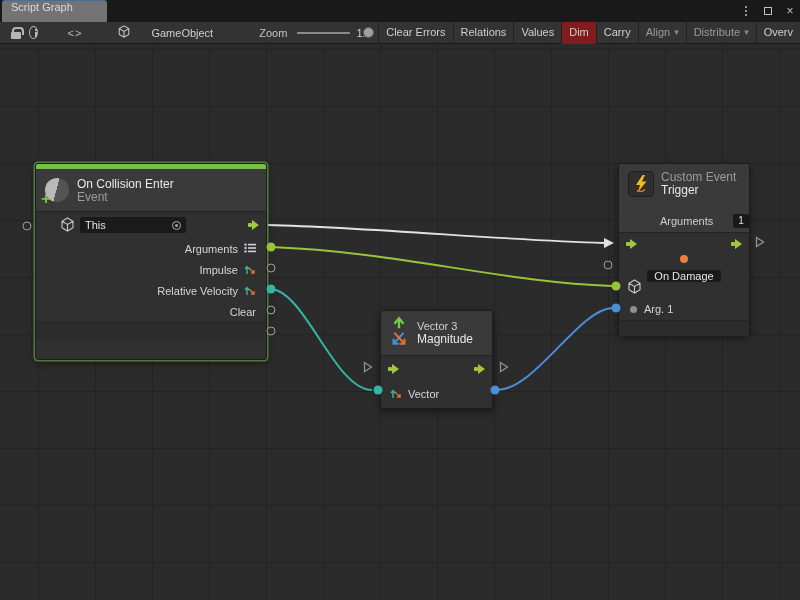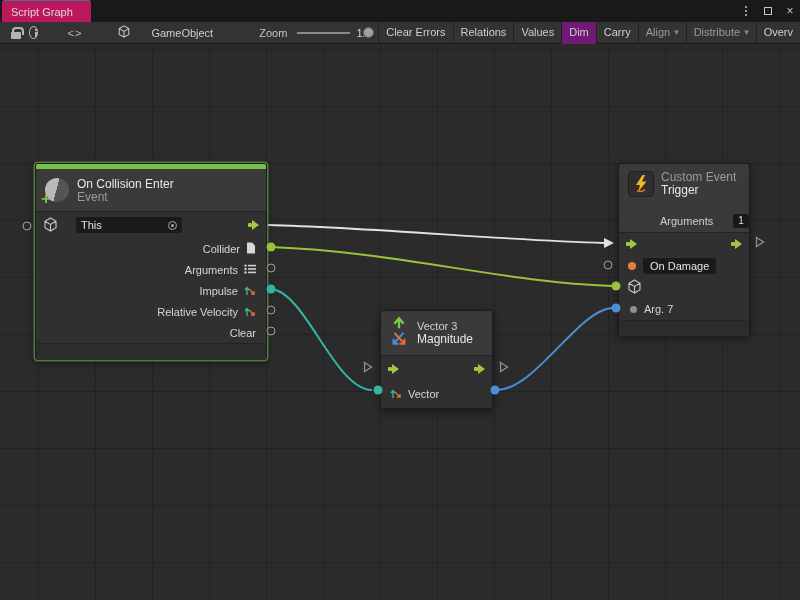--- a/index.html
+++ b/index.html
@@ -1,23 +1,23 @@
 <!DOCTYPE html>
 <html><head>
 <meta charset="utf-8">
 <style>
   * { margin:0; padding:0; box-sizing:border-box; }
   body { font-family:"Liberation Sans", sans-serif; background:#111; }
   .app { position:relative; width:800px; height:600px; overflow:hidden; background:#191919; }
 
   
   .tabbar { position:relative; height:22px; background:#191919; }
-  .tab { position:absolute; left:2px; top:0; height:22px; padding:0 18px 0 9px;
-         background:#be185d; border-top:1px solid #4a6f94; border-radius:3px 3px 0 0;
-         display:flex; align-items:center; }
+  .tab { position:absolute; left:2px; top:0; height:22px; padding:0 34px 0 9px;
+         background:#737373; border-top:1px solid #4a6f94; border-radius:3px 3px 0 0;
+         display:flex; align-items:flex-start; }
   .tab-label { font-size:11px; color:#dcdcdc; }
   .winctrls { position:absolute; right:4px; top:0; height:22px; display:flex; align-items:center; gap:10px; }
   .wbtn { color:#c2c2c2; font-size:12px; line-height:1; cursor:default; display:flex; align-items:center; justify-content:center; width:12px; height:14px; }
   .kebab { flex-direction:column; gap:2px; }
   .kebab i { width:2px; height:2px; border-radius:50%; background:#c2c2c2; }
   .sq { width:8px; height:8px; border:1px solid #c2c2c2; display:inline-block; }
 
   
   .toolbar { position:relative; display:flex; align-items:center; height:22px;
              background:#333333; border-bottom:1px solid #191919; font-size:11px; color:#c8c8c8; }
@@ -32,21 +32,21 @@
   .code { margin-left:30px; font-size:11px; letter-spacing:1px; color:#bdbdbd; }
   .go { margin-left:36px; display:inline-flex; align-items:center; gap:21px; color:#cfcfcf; }
   .zlabel { margin-left:46px; color:#c4c4c4; }
   .slider { margin-left:10px; position:relative; width:84px; height:14px; }
   .slider .track { position:absolute; left:0; right:0; top:6px; height:2px; background:#8a8a8a; }
   .slider .knob { position:absolute; left:66px; top:1px; width:11px; height:11px; border-radius:50%;
                   background:#a0a0a0; border:1px solid #5a5a5a; }
   .zval { margin-left:7px; margin-right:10px; color:#cfcfcf; }
   .tbtn { height:22px; line-height:21px; padding:0 7px; border-left:1px solid #222222;
           color:#cfcfcf; white-space:nowrap; cursor:default; flex-shrink:0; }
-  .tbtn.pressed { background:#701a75; }
+  .tbtn.pressed { background:#7f1d1d; }
   .tbtn.drop { color:#9b9b9b; display:inline-flex; align-items:center; gap:4px; }
   .dar { font-size:9px; color:#8a8a8a; }
 
   
   .canvas { position:relative; width:800px; height:556px; background-color:#2b2b2b;
     background-image: linear-gradient(to right, #232323 1px, transparent 1px),
                       linear-gradient(to bottom, #232323 1px, transparent 1px);
     background-size: 57px 57px, 57px 57px;
     background-position: 38px 5px, 38px 5px; overflow:hidden; }
   .wires { position:absolute; left:0; top:0; z-index:1; pointer-events:none; }
@@ -70,21 +70,21 @@
            color:#e4e4e4; font-size:11px; }
 
   
   .oce { left:35px; top:119px; width:232px; height:197px;
          box-shadow:0 0 0 1.5px rgba(120,195,88,.55), 0 3px 8px rgba(0,0,0,.45); }
   .estrip { height:5px; background:#79bf4b; border-radius:2px 2px 0 0; }
   .oce .nhead { height:42px; }
   .oceicon { width:24px; height:24px; border-radius:50%; position:relative;
              background:linear-gradient(105deg,#b9b9b9 48%, #545454 48%); flex-shrink:0; }
   .oceicon .plus { position:absolute; left:-4px; bottom:-5px; color:#7dc242; font-size:17px; font-weight:bold; line-height:1; }
-  .thisrow { height:26px; gap:19px; padding:0 7px 0 8px; }
+  .thisrow { height:26px; gap:6px; padding:0 7px 0 8px;margin-left:17px; }
   .thisfield { width:106px; height:16px; padding:0 5px; justify-content:space-between; }
   .picker { width:9px; height:9px; border:1px solid #a8a8a8; border-radius:50%; position:relative; flex-shrink:0; }
   .picker::after { content:""; position:absolute; left:2px; top:2px; width:3px; height:3px; border-radius:50%; background:#a8a8a8; }
   .orow { height:21px; justify-content:flex-end; gap:6px; padding-right:10px; }
   .oce .nfoot { height:16px; }
 
   
   .fa { display:inline-flex; align-items:center; }
   .fbar { width:4px; height:4px; background:#a0c93f; border-radius:1px; }
   .ftri { width:0; height:0; border:5px solid transparent; border-left:7px solid #a0c93f; border-right:none; }
@@ -100,21 +100,21 @@
   
   .cev { left:618px; top:119px; width:132px; height:172px; }
   .chead { height:46px; align-items:flex-start; padding-top:7px; gap:7px; }
   .boltwrap { width:26px; height:26px; background:#2e2e2e; border:1px solid #1f1f1f; border-radius:4px;
               display:flex; align-items:center; justify-content:center; flex-shrink:0; }
   .args { height:22px; background:#3a3a3a; display:flex; align-items:center; gap:20px;
           padding-left:41px; font-size:11px; color:#cfcfcf; }
   .argbox { background:#191919; border-radius:2px; padding:0 5px; height:14px; line-height:14px;
             font-size:10px; color:#e0e0e0; text-align:center; }
   .cev .crow { height:22px; }
-  .erow { height:22px; padding-left:9px; gap:7px; }
+  .erow { height:22px; gap:7px;flex-direction:column; }
   .namefield { height:16px; padding:0 7px; }
   .trow { height:21px; padding-left:9px; }
   .arow { height:22px; padding-left:11px; gap:7px; }
   .cev .nfoot { height:15px; }
 
   .dot { display:inline-block; border-radius:50%; flex-shrink:0; }
   .dot.orange { width:8px; height:8px; background:#e8813c; }
   .dot.gray { width:7px; height:7px; background:#8f8f8f; }
 
   
@@ -214,28 +214,20 @@
         <span class="field thisfield">
           <span>This</span>
           <span class="picker"></span>
         </span>
         <span class="fa">
             <span class="fbar"></span>
             <span class="ftri"></span>
           </span>
       </div>
       <div class="nrow orow">
-        <span class="plabel">Collider</span>
-        <span>
-          <svg width="10" height="12" viewBox="0 0 10 12">
-              <path d="M1,0.5 h5 l3,3 v8 h-8 z" fill="#d8d8d8"></path>
-            </svg>
-        </span>
-      </div>
-      <div class="nrow orow">
         <span class="plabel">Arguments</span>
         <span>
           <svg width="12" height="10" viewBox="0 0 12 10">
             <circle cx="1.5" cy="1.6" r="1.2" fill="#c9d2dc"></circle>
               <rect x="4" y="0.8" width="8" height="1.6" fill="#c9d2dc"></rect>
             <circle cx="1.5" cy="5" r="1.2" fill="#c9d2dc"></circle>
               <rect x="4" y="4.2" width="8" height="1.6" fill="#c9d2dc"></rect>
             <circle cx="1.5" cy="8.4" r="1.2" fill="#c9d2dc"></circle>
               <rect x="4" y="7.6" width="8" height="1.6" fill="#c9d2dc"></rect>
           </svg>
@@ -338,21 +330,21 @@
       </div>
       <div class="nrow trow">
         <span>
           <svg width="13" height="15" viewBox="0 0 13 15">
               <path d="M6.5,1 L12,4.2 V10.8 L6.5,14 L1,10.8 V4.2 Z M1,4.2 L6.5,7.4 L12,4.2 M6.5,7.4 V14" stroke="#c8c8c8" stroke-width="1.1" fill="none"></path>
             </svg>
         </span>
       </div>
       <div class="nrow arow">
         <span class="dot gray"></span>
-        <span class="plabel">Arg. 7</span>
+        <span class="plabel">Arg. 1</span>
       </div>
       <div class="ndiv"></div>
       <div class="nfoot"></div>
     </div>
 
     <span class="port hollow" style="left:27px;  top:182px"></span>
     <span class="port green" style="left:271px; top:203px"></span>
     <span class="port hollow" style="left:271px; top:224px"></span>
     <span class="port teal" style="left:271px; top:245px"></span>
     <span class="port hollow" style="left:271px; top:266px"></span>

